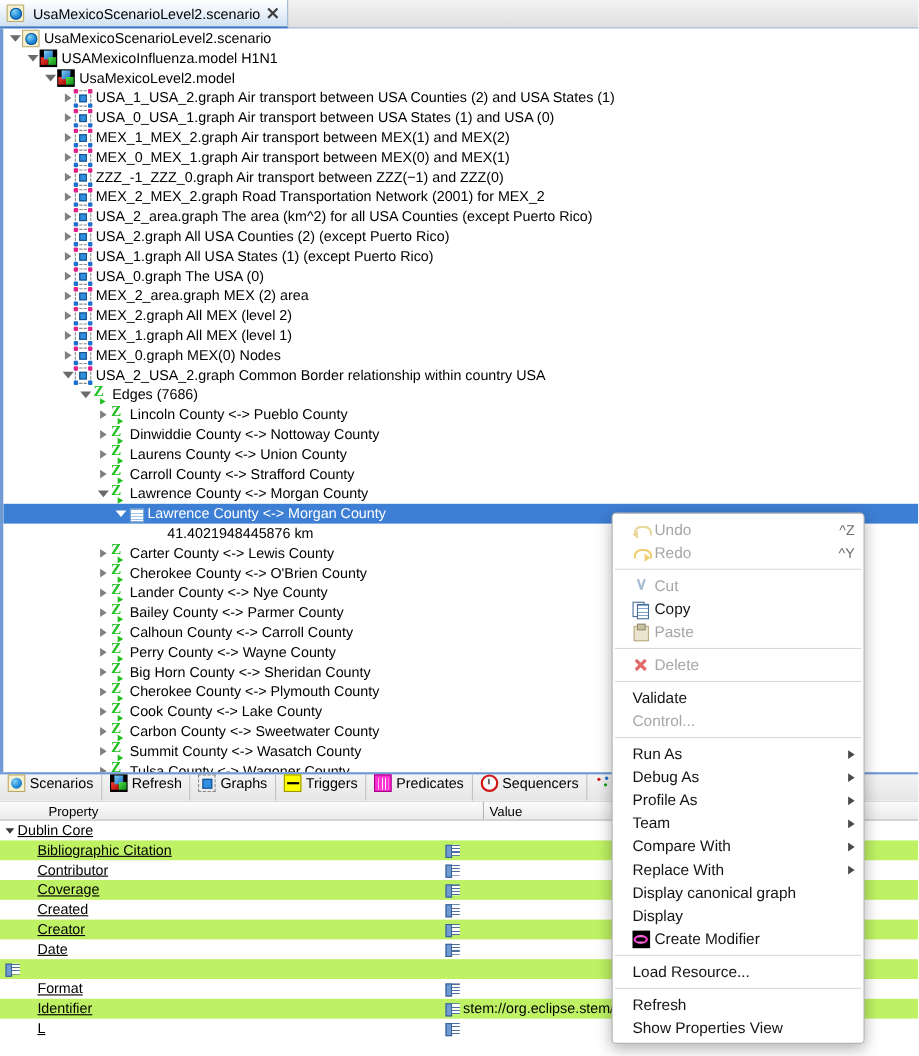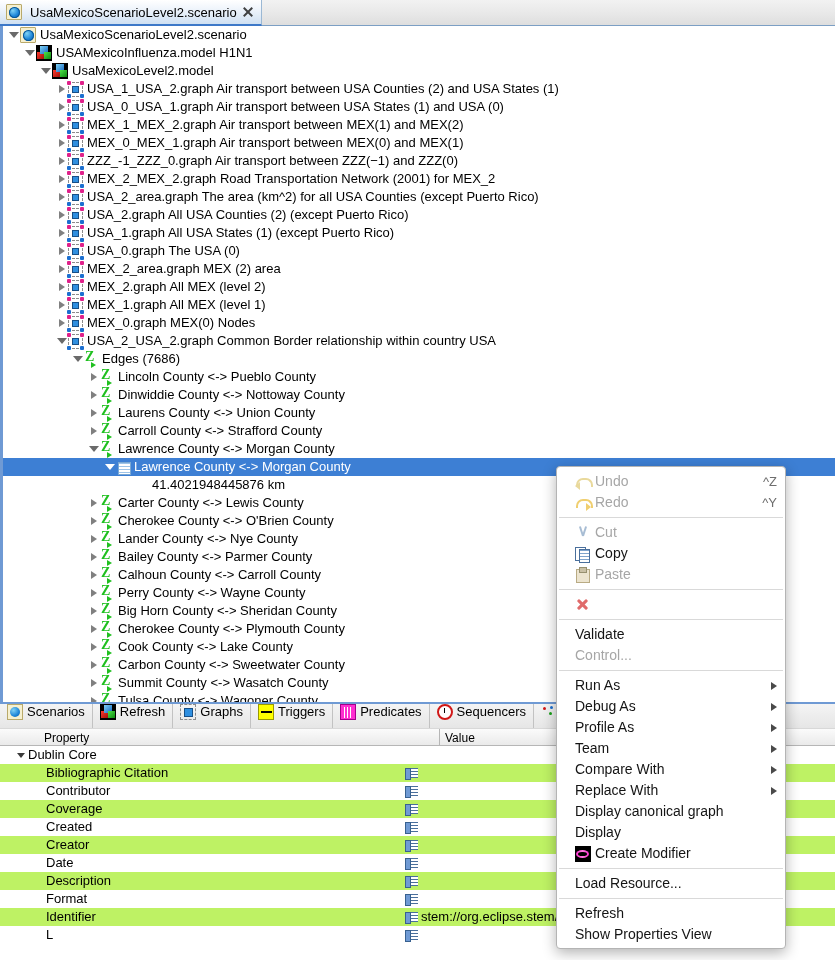--- a/index.html
+++ b/index.html
@@ -170,21 +170,21 @@
     display: flex; height: 18px; line-height: 18px;
     background: linear-gradient(to bottom,#fbfbfb 0%, #eaeaea 100%);
     border-bottom: 1px solid #b6b6b6; border-top: 1px solid #d8d8d8;
     font-size: 12px;
     padding-left: 40px;
   }
   .props-head .c1 { width: 400px; padding-left: 4px; border-right: 1px solid #b6b6b6; }
   .props-head .c2 { flex: 1; padding-left: 5px; }
   .prow { display: flex; height: 18px; line-height: 18px; font-size: 13px; }
   .prow.alt { background: #bef264; }
-  .prow .p1 { width: 400px; padding-left: 16px; display: flex; align-items: center; white-space: nowrap; }
+  .prow .p1 { width: 400px; padding-left: 4px; display: flex; align-items: center; white-space: nowrap; text-decoration: underline; }
   .prow .p2 { flex: 1; display: flex; align-items: center; gap: 3px; padding-left: 5px; white-space: nowrap; overflow: hidden; }
   .prow .p1 .ind { display: inline-block; }
   .vtwisty { width: 12px; height: 18px; position: relative; flex: none; }
   .vtwisty::after {
     content: ""; position: absolute; left: 1px; top: 7px;
     border-top: 5px solid #3a3a3a;
     border-left: 4px solid transparent; border-right: 4px solid transparent;
   }
   .val-ic { width: 13px; height: 13px; flex: none; position: relative; }
   .val-ic::before {
@@ -724,24 +724,20 @@
           <div class="p1">
             <span class="ind" style="width:30px"></span>
             <span>Date</span>
           </div>
           <div class="p2">
             <span class="val-ic"></span>
             <span></span>
           </div>
         </div>
         <div class="prow alt">
-          <div class="p1">
-            <span class="ind" style="width:30px"></span>
-            <span>Description</span>
-          </div>
           <div class="p2">
             <span class="val-ic"></span>
             <span></span>
           </div>
         </div>
         <div class="prow">
           <div class="p1">
             <span class="ind" style="width:30px"></span>
             <span>Format</span>
           </div>
@@ -793,20 +789,21 @@
         <span class="mic mic-copy"></span>
         <span class="mtext">Copy</span>
       </div>
       <div class="mi disabled">
         <span class="mic mic-paste"></span>
         <span class="mtext">Paste</span>
       </div>
       <div class="msep"></div>
       <div class="mi disabled">
         <span class="mic mic-del"></span>
+        <span class="mtext">Delete</span>
       </div>
       <div class="msep"></div>
       <div class="mi">
         <span class="mtext">Validate</span>
       </div>
       <div class="mi disabled">
         <span class="mtext">Control...</span>
       </div>
       <div class="msep"></div>
       <div class="mi">

